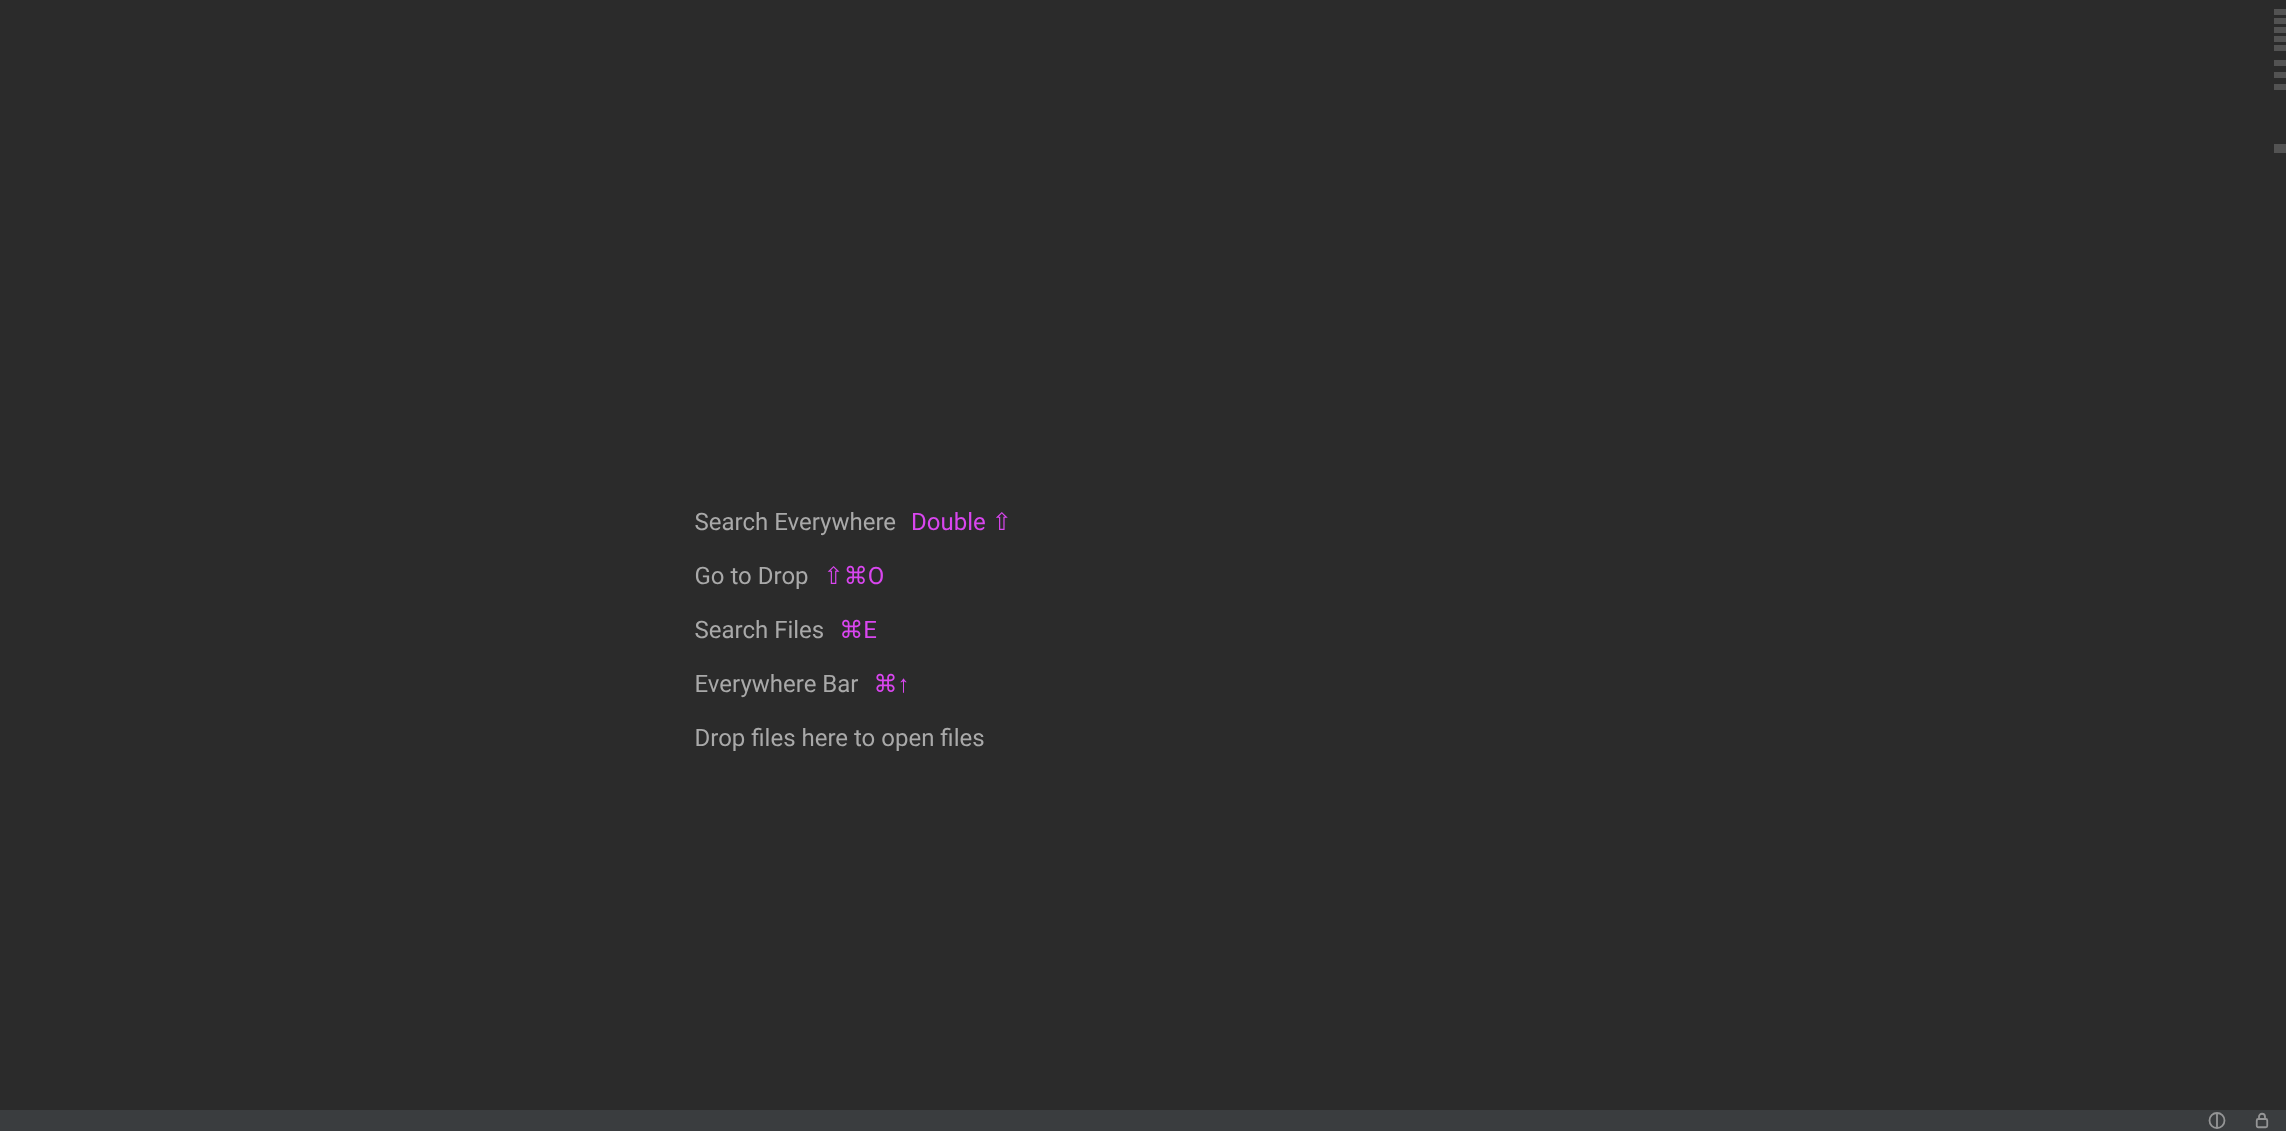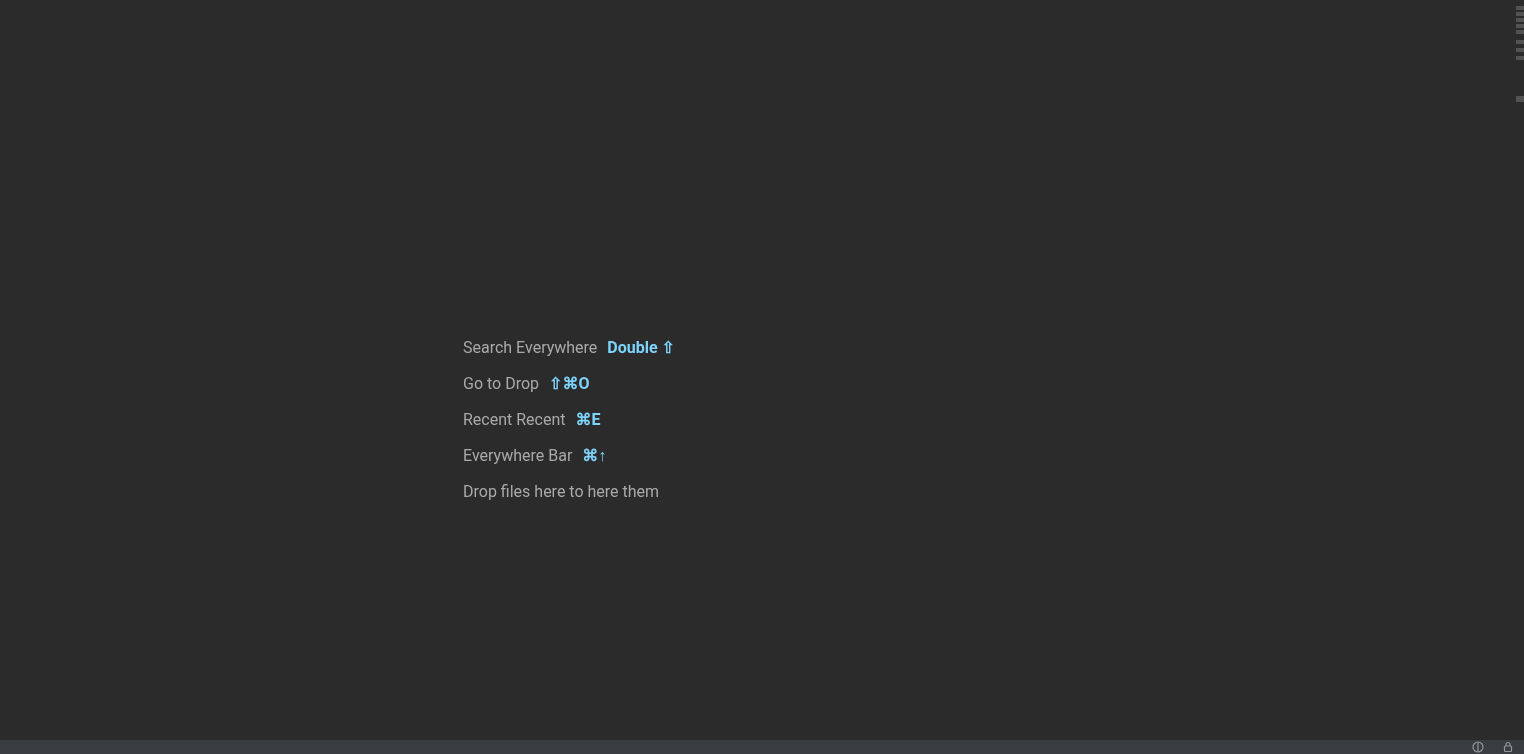--- a/index.html
+++ b/index.html
@@ -37,23 +37,23 @@
     align-items: baseline;
     font-size: 16px;
     line-height: 20px;
   }
   .hint-label {
     color: #a9a9a9;
     margin-right: 10px;
     white-space: nowrap;
   }
   .hint-shortcut {
-    color: #7dd3fc;
+    color: #d946ef;
     white-space: nowrap;
-    font-weight: 700;
+    font-weight: 400;
   }
   .right-gutter {
     position: absolute;
     top: 0;
     right: 0;
     width: 10px;
     height: 740px;
     background: #2b2b2b;
   }
   .gutter-mark {
@@ -110,31 +110,31 @@
       <span class="hint-label">Search Everywhere</span>
       <span class="hint-shortcut">Double ⇧</span>
     </div>
 
     <div class="hint-row">
       <span class="hint-label">Go to Drop</span>
       <span class="hint-shortcut">⇧⌘O</span>
     </div>
 
     <div class="hint-row">
-      <span class="hint-label">Recent Recent</span>
+      <span class="hint-label">Search Files</span>
       <span class="hint-shortcut">⌘E</span>
     </div>
 
     <div class="hint-row">
       <span class="hint-label">Everywhere Bar</span>
       <span class="hint-shortcut">⌘↑</span>
     </div>
 
     <div class="hint-row">
-      <span class="hint-label">Drop files here to here them</span>
+      <span class="hint-label">Drop files here to open files</span>
     </div>
 
   </div>
 </div>
 
 <div class="right-gutter">
   <div class="gutter-mark gm1"></div>
   <div class="gutter-mark gm2"></div>
   <div class="gutter-mark gm3"></div>
   <div class="gutter-mark gm4"></div>

